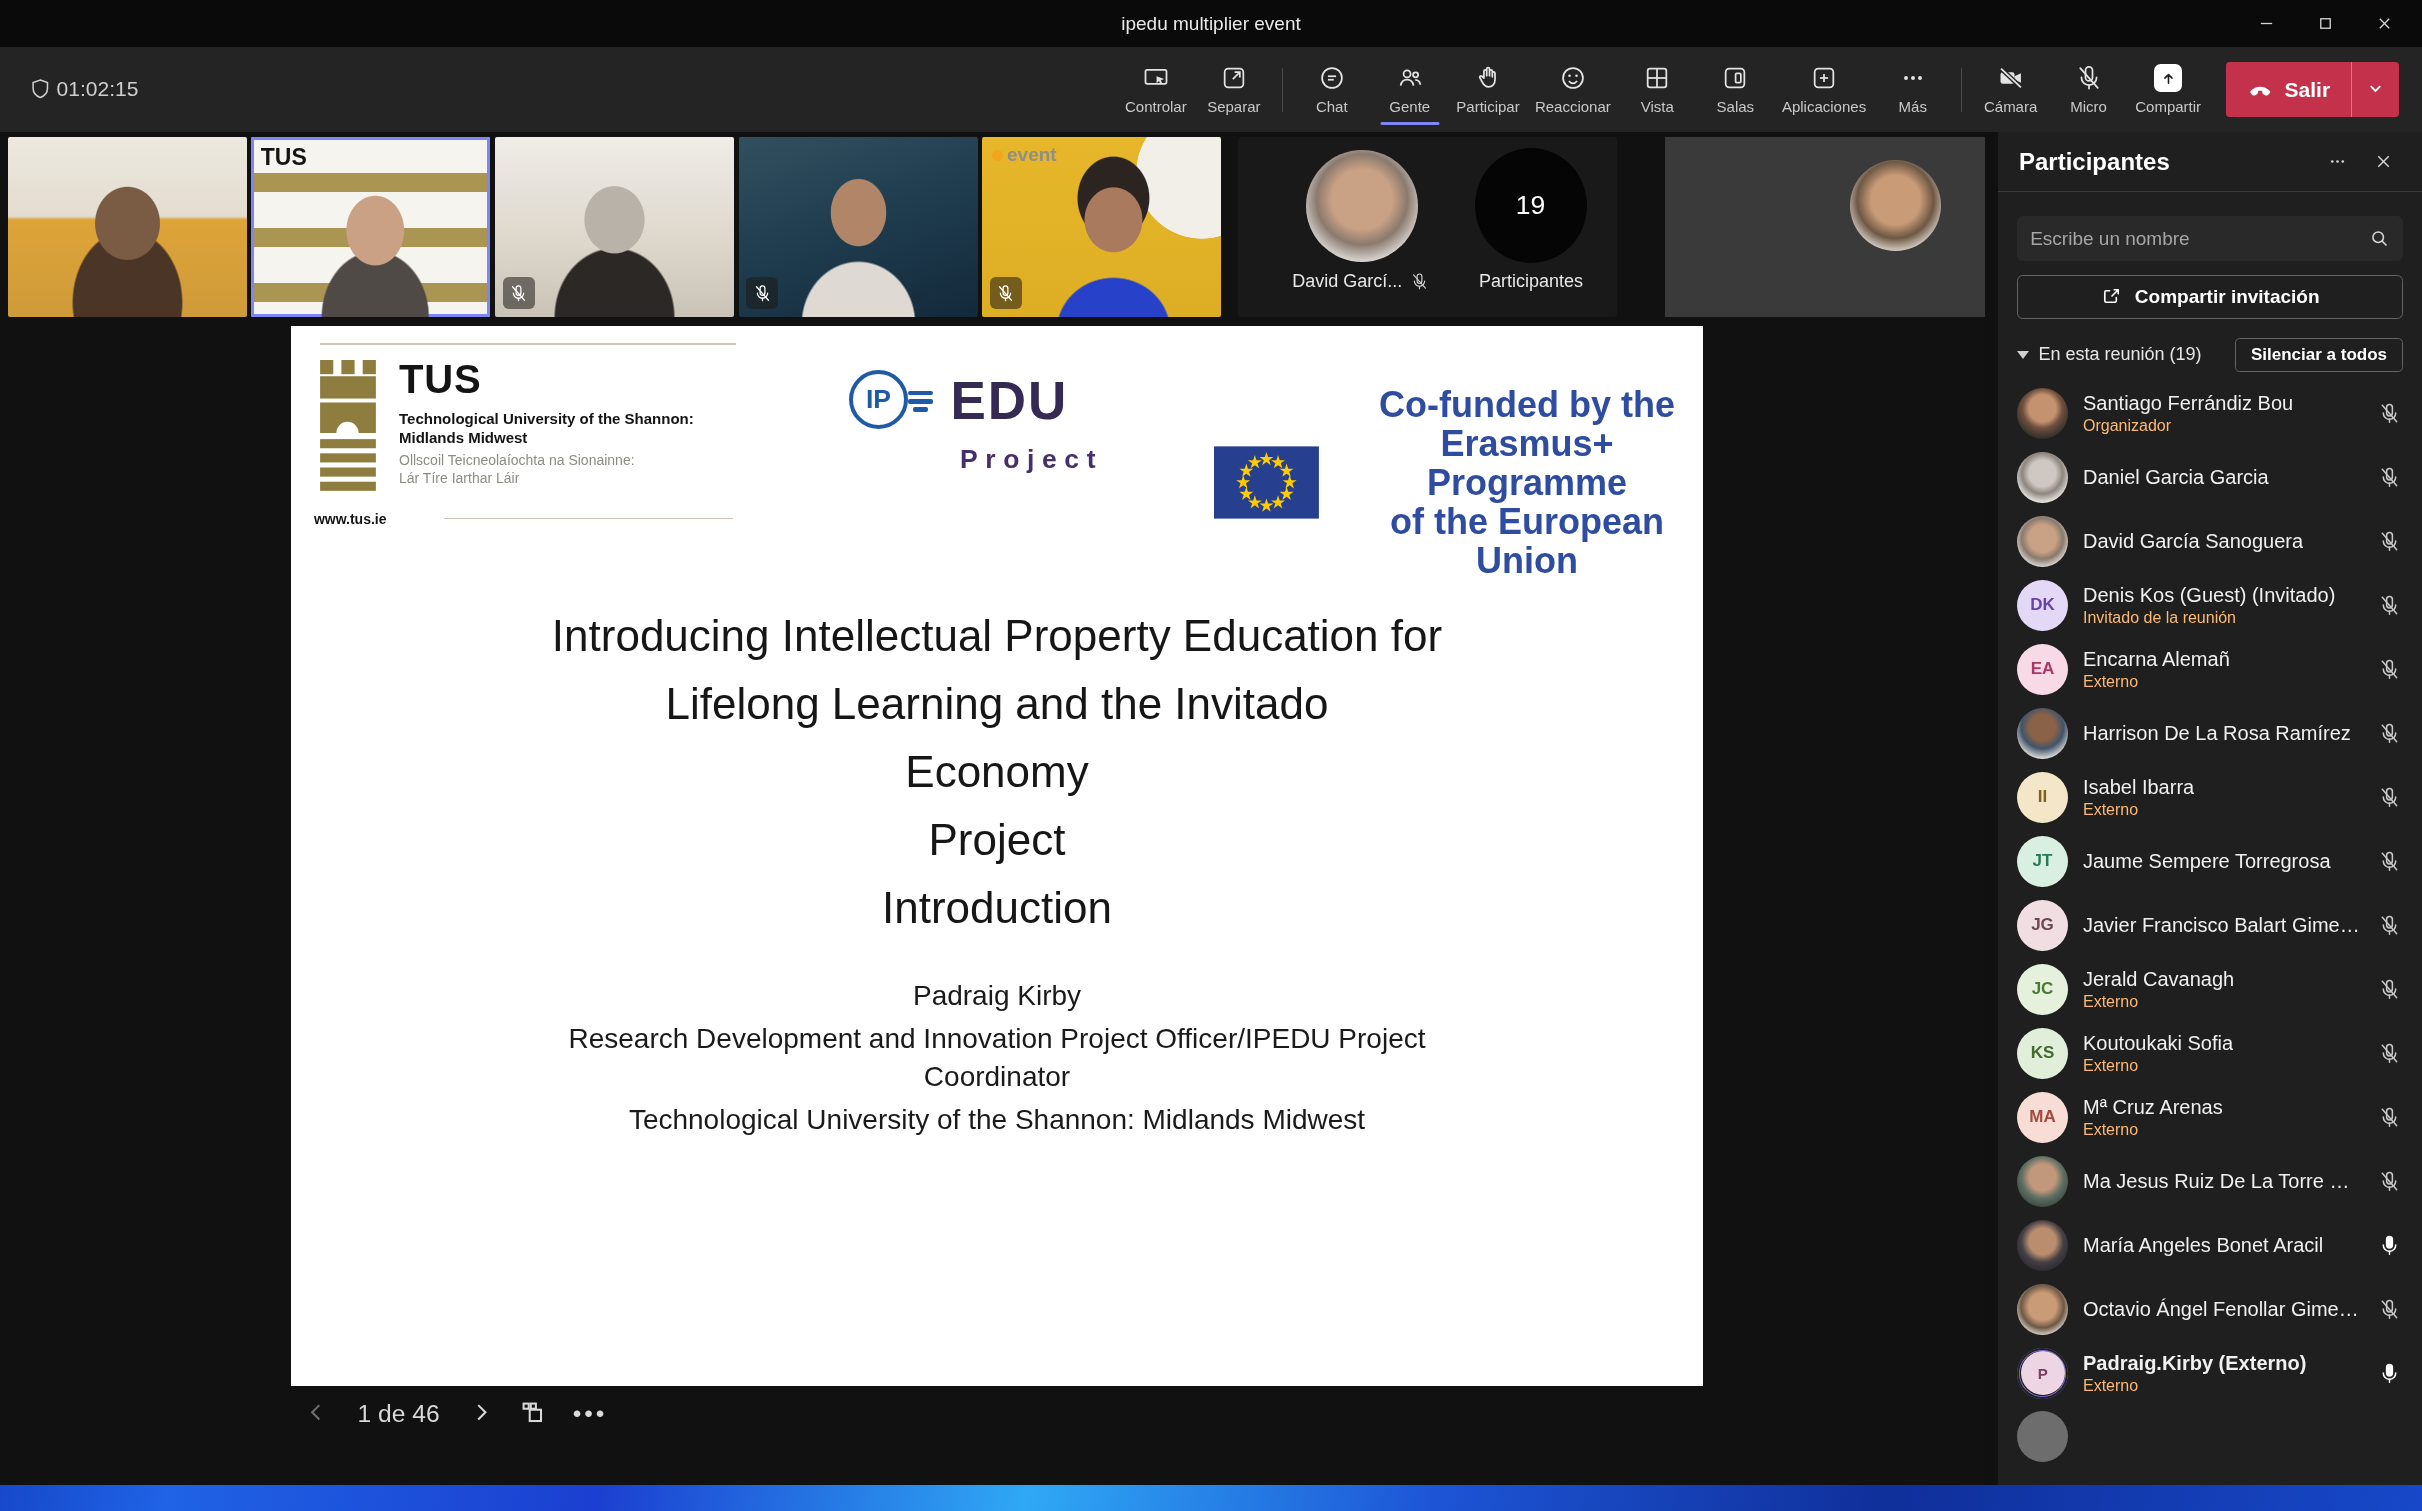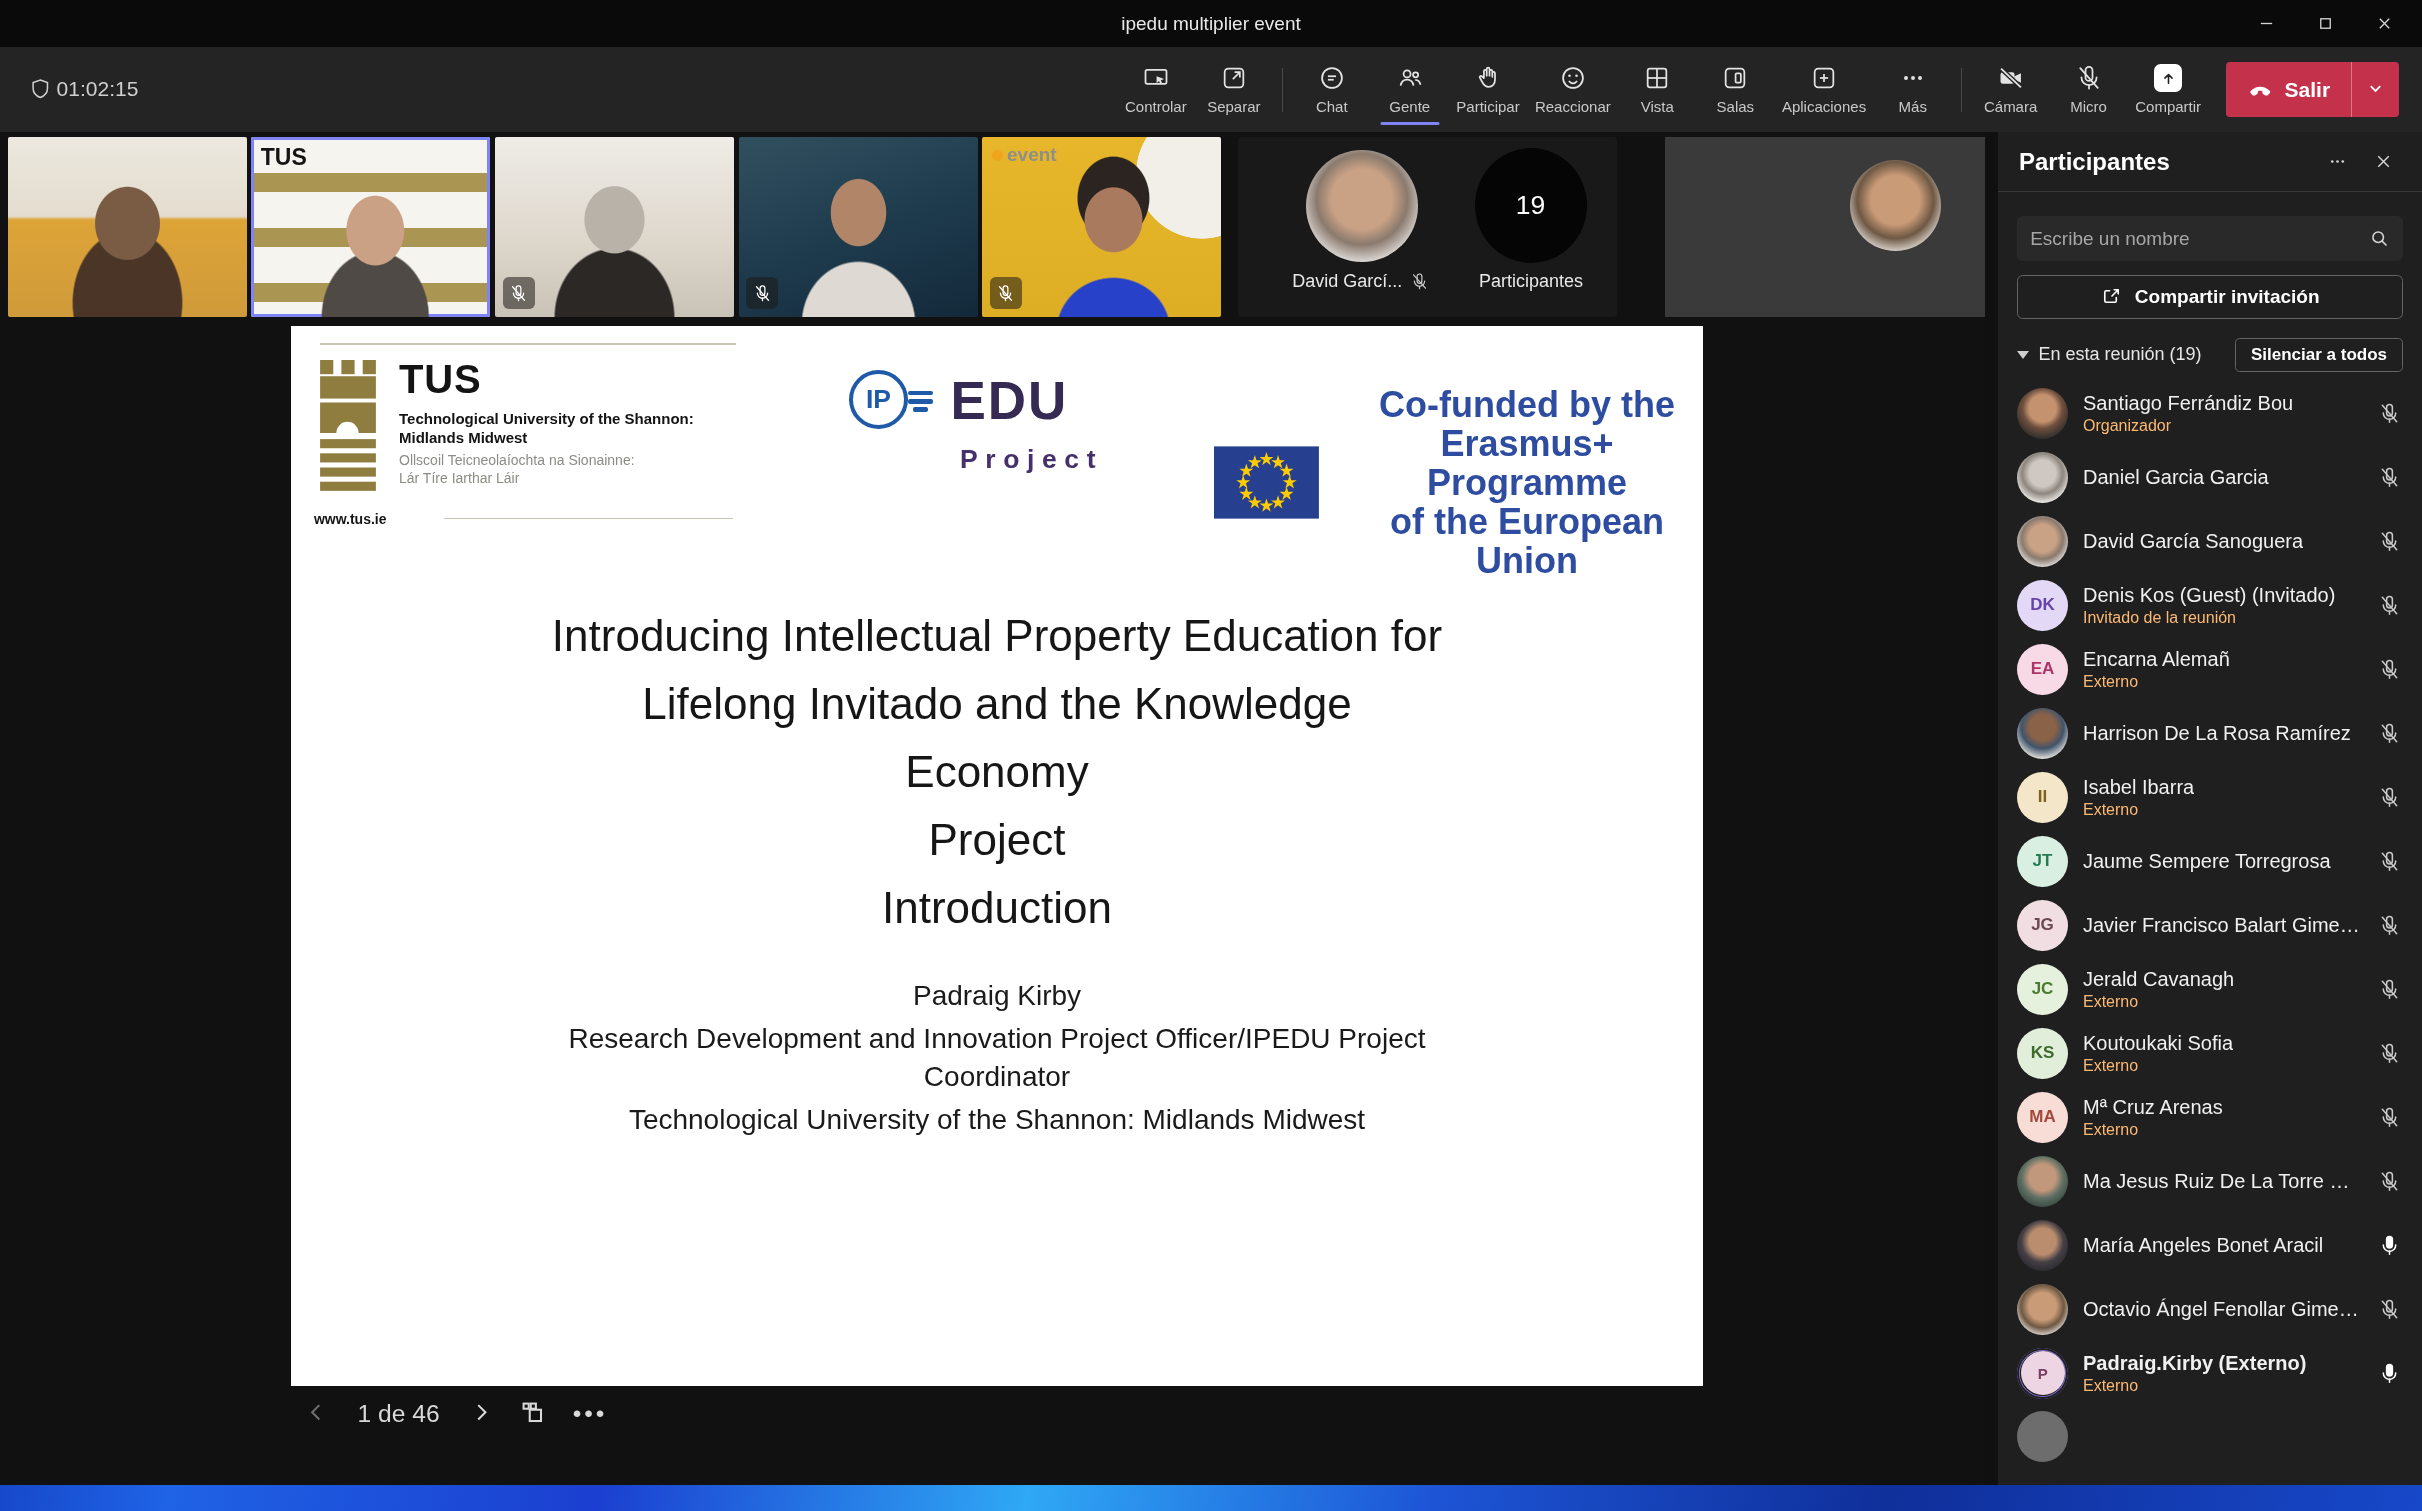--- a/index.html
+++ b/index.html
@@ -482,21 +482,21 @@
             <div class="eu-text">
               <div>Co-funded by the</div>
               <div>Erasmus+ Programme</div>
               <div>of the European Union</div>
             </div>
           </div>
         </div>
 
         <div class="slide-title">
           <div>Introducing Intellectual Property Education for</div>
-          <div>Lifelong Invitado and the Knowledge</div>
+          <div>Lifelong Learning and the Invitado</div>
           <div>Economy</div>
           <div>Project</div>
           <div>Introduction</div>
         </div>
 
         <div class="presenter">
           <div>Padraig Kirby</div>
           <div class="role">Research Development and Innovation Project Officer/IPEDU Project Coordinator</div>
           <div class="org">Technological University of the Shannon: Midlands Midwest</div>
         </div>

